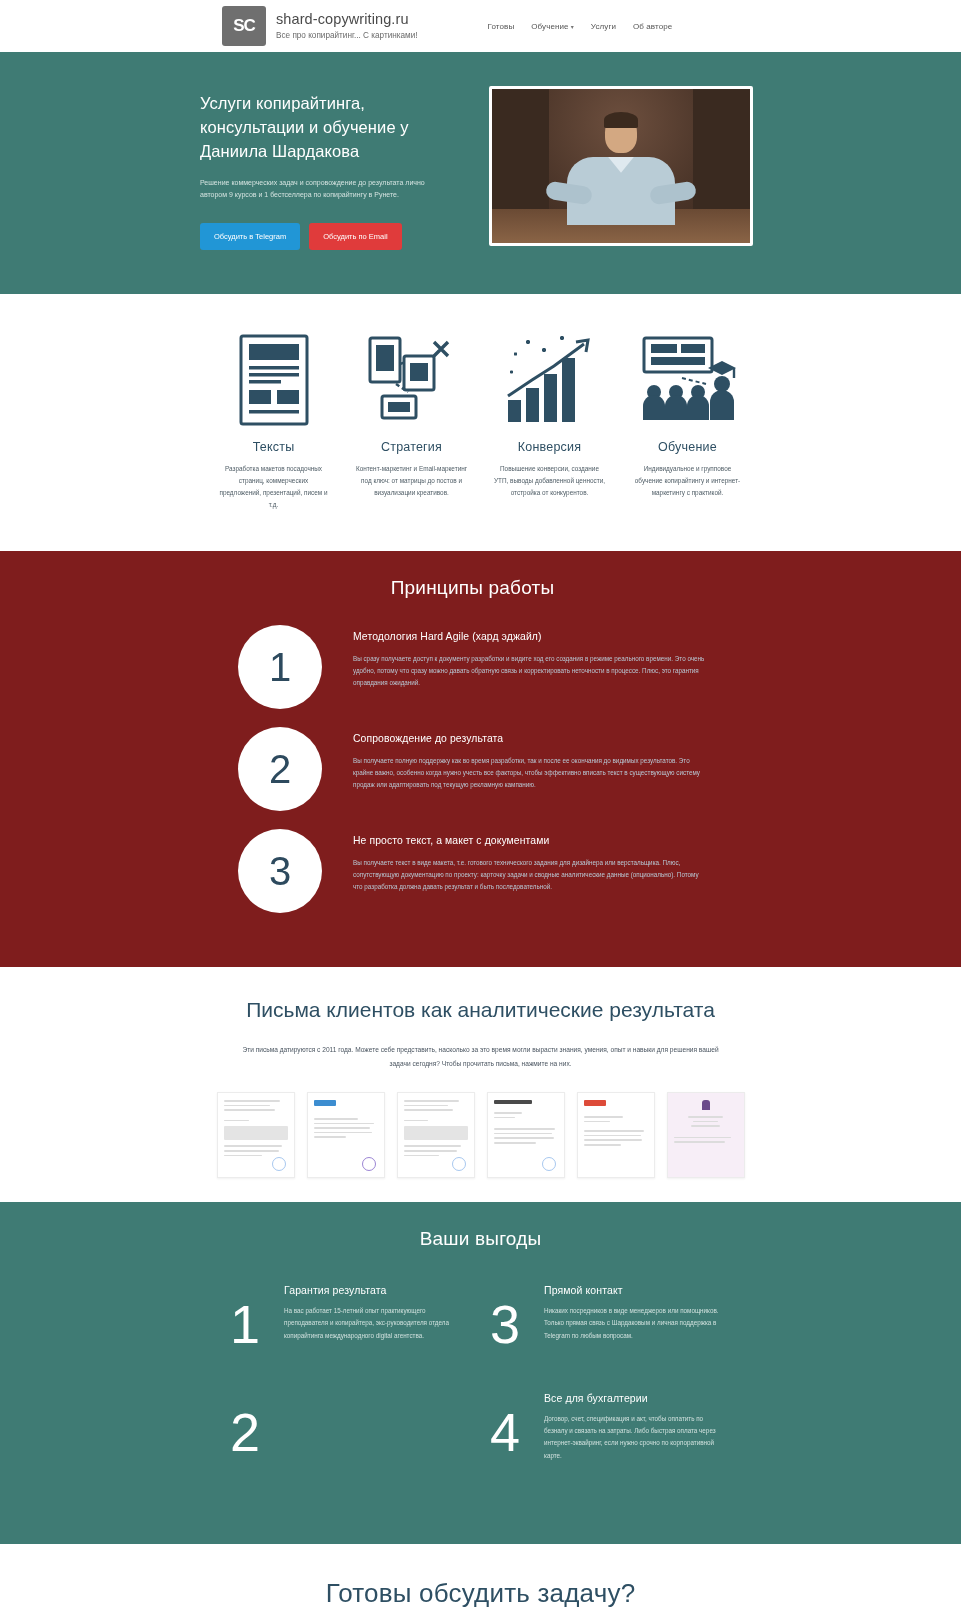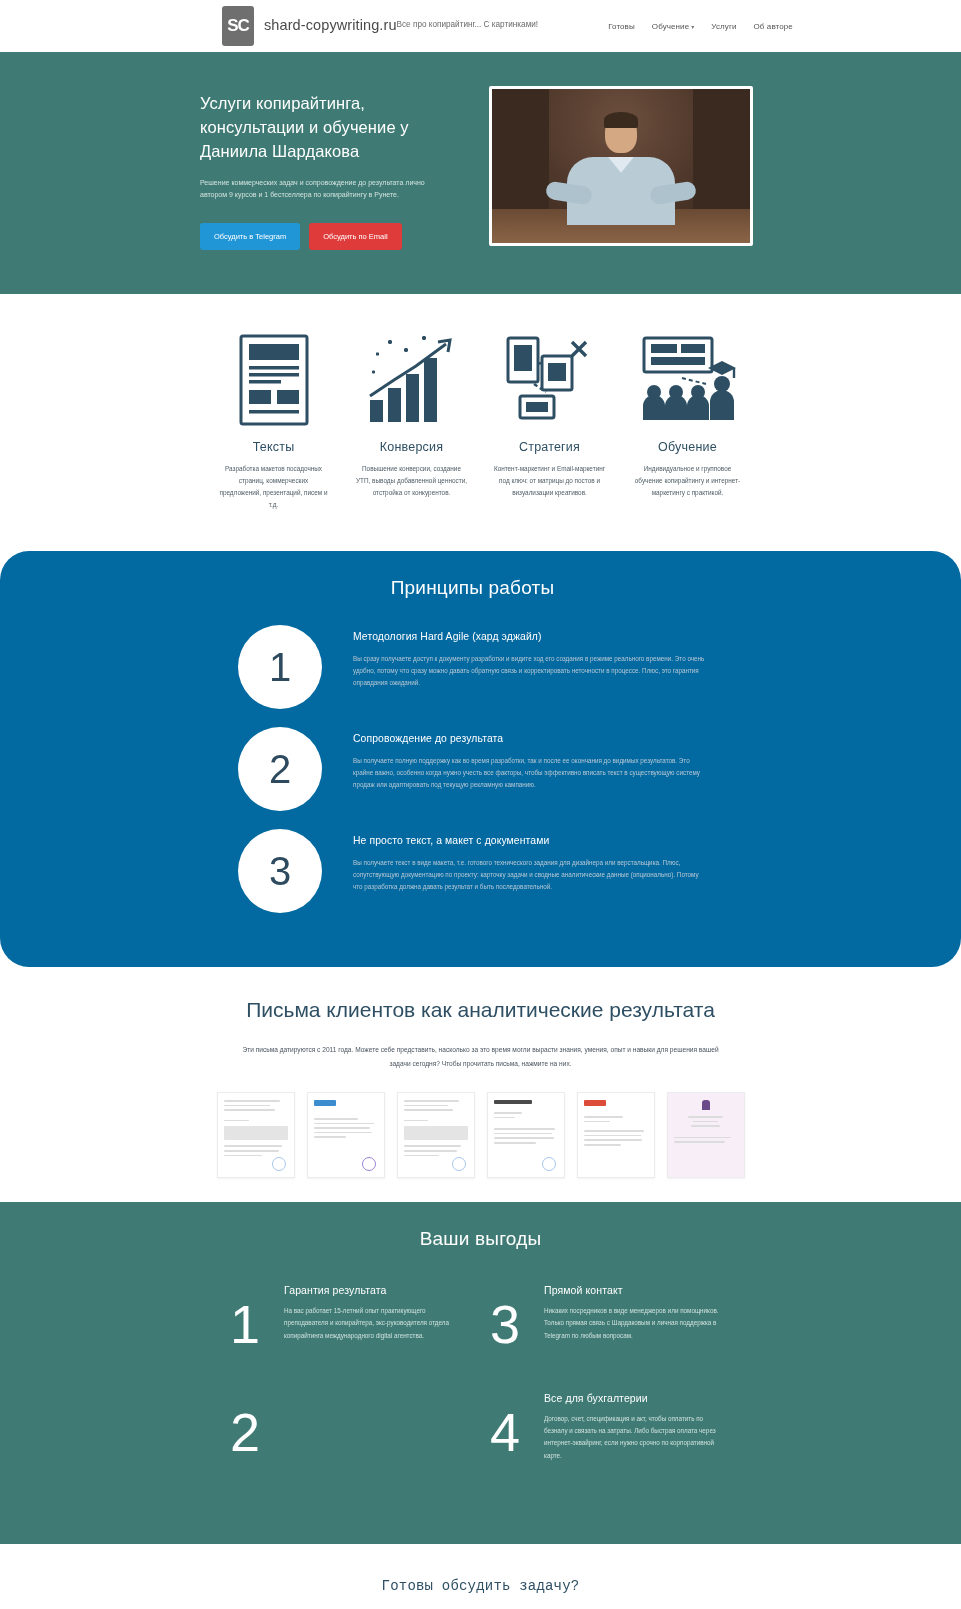--- a/index.html
+++ b/index.html
@@ -28,33 +28,33 @@
     display: flex;
     align-items: center;
   }
   .brand {
     display: flex;
     align-items: center;
     margin-left: 222px;
     gap: 10px;
   }
   .logo-mark {
-    width: 32px; height: 40px;
+    width: 44px; height: 40px;
     background: #6f6f6f;
     border-radius: 3px;
     display: flex; align-items: center; justify-content: center;
     color: #fff;
     font-weight: bold;
     font-size: 17px;
     letter-spacing: -1px;
     font-family: "Liberation Sans", sans-serif;
     position: relative;
   }
   .logo-mark span { position: relative; z-index: 2; }
-  .brand-text { display: flex; justify-content: center; }
+  .brand-text { display: flex; flex-direction: column; justify-content: center; }
   .brand-title {
     font-size: 14.5px;
     color: #4a4a4a;
     letter-spacing: .1px;
     line-height: 1.2;
   }
   .brand-tagline {
     font-size: 8.2px;
     color: #6b6b6b;
     margin-top: 3px;
@@ -201,23 +201,22 @@
   }
   .feature-text {
     font-size: 6.4px;
     line-height: 1.85;
     color: #4f5d66;
     width: 112px;
   }
 
   
   .principles {
-    background: #0369a1;
+    background: #7f1d1d;
     padding: 26px 16px 36px 0;
-    border-radius: 29px;
   }
   .principles h2 {
     text-align:center;
     color:#fff;
     font-size: 19px;
     font-weight: normal;
     margin-bottom: 26px;
     letter-spacing:.2px;
   }
   .principle-row {
@@ -361,25 +360,24 @@
   }
 
   
   .cta {
     background:#fff;
     padding: 34px 0 40px 0;
     text-align:center;
   }
   .cta h2 {
     color:#2e4f63;
-    font-size: 14px;
+    font-size: 26px;
     font-weight:normal;
     margin-bottom: 17px;
     letter-spacing:.2px;
-    font-family:Liberation Mono, monospace;
   }
   .cta-sub {
     color:#3c4a55;
     font-size: 11.5px;
     margin-bottom: 22px;
   }
 </style>
 </head>
 <body>
 
@@ -441,58 +439,58 @@
           <rect x="14" y="32" width="50" height="3.5" fill="#2e4f63"></rect>
           <rect x="14" y="39" width="50" height="3.5" fill="#2e4f63"></rect>
           <rect x="14" y="46" width="32" height="3.5" fill="#2e4f63"></rect>
           <rect x="14" y="56" width="22" height="14" fill="#2e4f63"></rect>
           <rect x="42" y="56" width="22" height="14" fill="#2e4f63"></rect>
           <rect x="14" y="76" width="50" height="3.5" fill="#2e4f63"></rect>
         </svg>
       </div>
       <div class="feature-title">Тексты</div>
       <div class="feature-text">Разработка макетов посадочных страниц, коммерческих предложений, презентаций, писем и т.д.</div>
+    </div>
+
+    <div class="feature">
+      <div class="feature-icon">
+        <svg width="92" height="92" viewBox="0 0 92 92" fill="none">
+          <rect x="4" y="4" width="30" height="44" rx="2" stroke="#2e4f63" stroke-width="3" fill="none"></rect>
+          <rect x="10" y="11" width="18" height="26" fill="#2e4f63"></rect>
+          <rect x="38" y="22" width="30" height="34" rx="2" stroke="#2e4f63" stroke-width="3" fill="none"></rect>
+          <rect x="44" y="29" width="18" height="18" fill="#2e4f63"></rect>
+          <rect x="16" y="62" width="34" height="22" rx="2" stroke="#2e4f63" stroke-width="3" fill="none"></rect>
+          <rect x="22" y="68" width="22" height="10" fill="#2e4f63"></rect>
+          <path d="M30 50 L42 58" stroke="#2e4f63" stroke-width="2.4" stroke-dasharray="4 3"></path>
+          <path d="M34 30 L40 28" stroke="#2e4f63" stroke-width="2.4" stroke-dasharray="4 3"></path>
+          <path d="M68 8 L82 22 M82 8 L68 22" stroke="#2e4f63" stroke-width="3.4"></path>
+        </svg>
+      </div>
+      <div class="feature-title">Стратегия</div>
+      <div class="feature-text">Контент-маркетинг и Email-маркетинг под ключ: от матрицы до постов и визуализации креативов.</div>
     </div>
 
     <div class="feature">
       <div class="feature-icon">
         <svg width="96" height="92" viewBox="0 0 96 92" fill="none">
           <rect x="6" y="66" width="13" height="22" fill="#2e4f63"></rect>
           <rect x="24" y="54" width="13" height="34" fill="#2e4f63"></rect>
           <rect x="42" y="40" width="13" height="48" fill="#2e4f63"></rect>
           <rect x="60" y="24" width="13" height="64" fill="#2e4f63"></rect>
           <path d="M6 62 L30 46 L52 32 L82 10" stroke="#2e4f63" stroke-width="3" fill="none"></path>
           <path d="M74 8 L86 6 L84 18" stroke="#2e4f63" stroke-width="3" fill="none"></path>
           <path d="M12 20 l3 0 M13.5 18.5 l0 3" stroke="#2e4f63" stroke-width="2.4"></path>
           <path d="M24 8 l4 0 M26 6 l0 4" stroke="#2e4f63" stroke-width="2.6"></path>
           <path d="M40 16 l4 0 M42 14 l0 4" stroke="#2e4f63" stroke-width="2.6"></path>
           <path d="M58 4 l4 0 M60 2 l0 4" stroke="#2e4f63" stroke-width="2.6"></path>
           <path d="M8 38 l3 0 M9.5 36.5 l0 3" stroke="#2e4f63" stroke-width="2.2"></path>
         </svg>
       </div>
       <div class="feature-title">Конверсия</div>
       <div class="feature-text">Повышение конверсии, создание УТП, выводы добавленной ценности, отстройка от конкурентов.</div>
-    </div>
-
-    <div class="feature">
-      <div class="feature-icon">
-        <svg width="92" height="92" viewBox="0 0 92 92" fill="none">
-          <rect x="4" y="4" width="30" height="44" rx="2" stroke="#2e4f63" stroke-width="3" fill="none"></rect>
-          <rect x="10" y="11" width="18" height="26" fill="#2e4f63"></rect>
-          <rect x="38" y="22" width="30" height="34" rx="2" stroke="#2e4f63" stroke-width="3" fill="none"></rect>
-          <rect x="44" y="29" width="18" height="18" fill="#2e4f63"></rect>
-          <rect x="16" y="62" width="34" height="22" rx="2" stroke="#2e4f63" stroke-width="3" fill="none"></rect>
-          <rect x="22" y="68" width="22" height="10" fill="#2e4f63"></rect>
-          <path d="M30 50 L42 58" stroke="#2e4f63" stroke-width="2.4" stroke-dasharray="4 3"></path>
-          <path d="M34 30 L40 28" stroke="#2e4f63" stroke-width="2.4" stroke-dasharray="4 3"></path>
-          <path d="M68 8 L82 22 M82 8 L68 22" stroke="#2e4f63" stroke-width="3.4"></path>
-        </svg>
-      </div>
-      <div class="feature-title">Стратегия</div>
-      <div class="feature-text">Контент-маркетинг и Email-маркетинг под ключ: от матрицы до постов и визуализации креативов.</div>
     </div>
 
     <div class="feature">
       <div class="feature-icon">
         <svg width="100" height="92" viewBox="0 0 100 92" fill="none">
           <rect x="6" y="4" width="68" height="34" rx="2" stroke="#2e4f63" stroke-width="3" fill="none"></rect>
           <rect x="13" y="10" width="26" height="9" fill="#2e4f63"></rect>
           <rect x="43" y="10" width="24" height="9" fill="#2e4f63"></rect>
           <rect x="13" y="23" width="54" height="8" fill="#2e4f63"></rect>
           <circle cx="16" cy="58" r="7" fill="#2e4f63"></circle>

